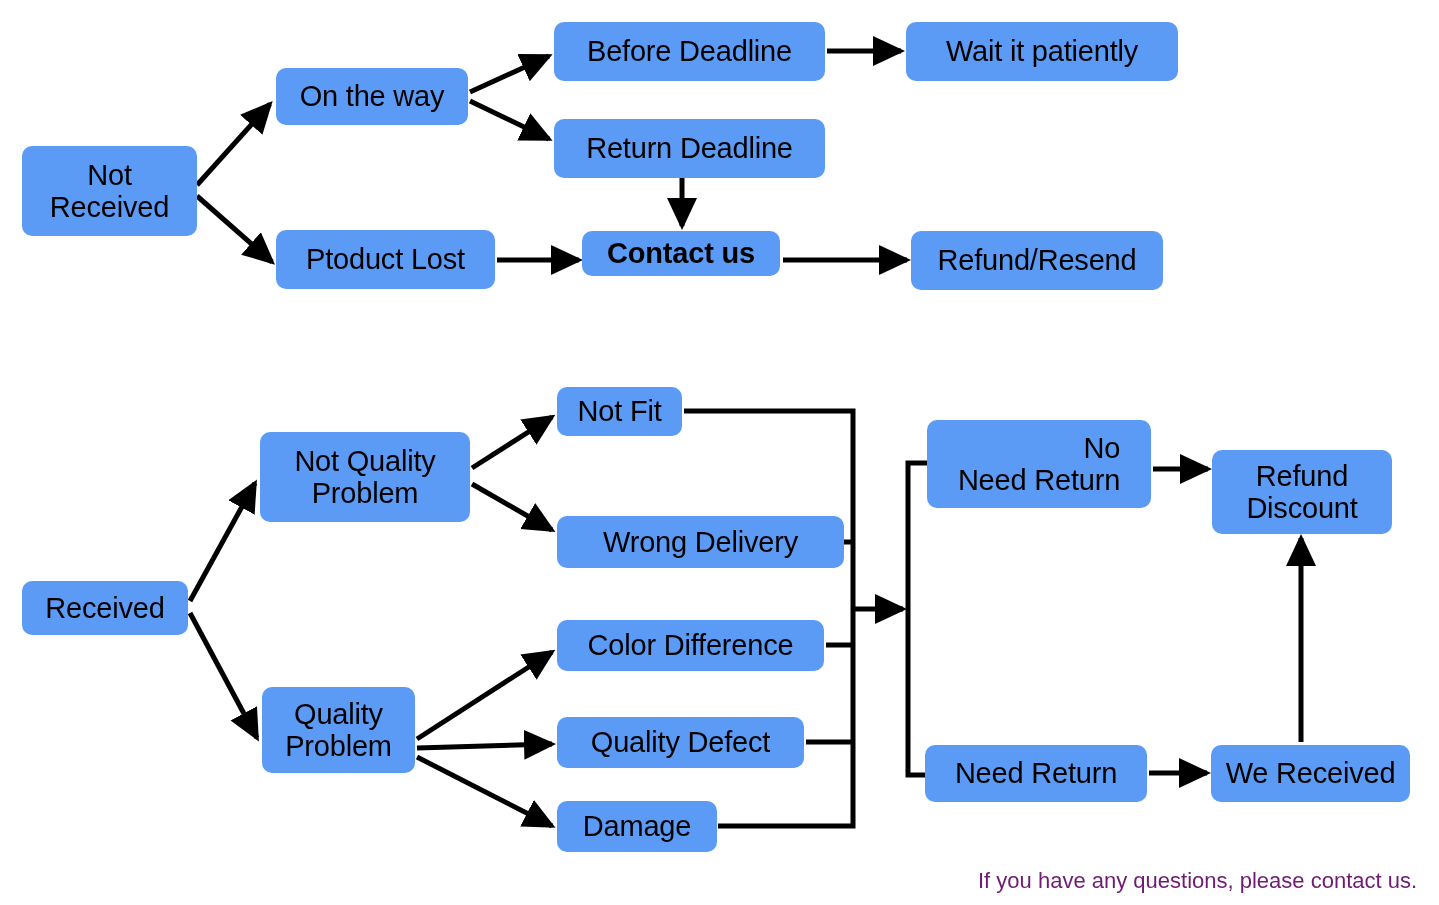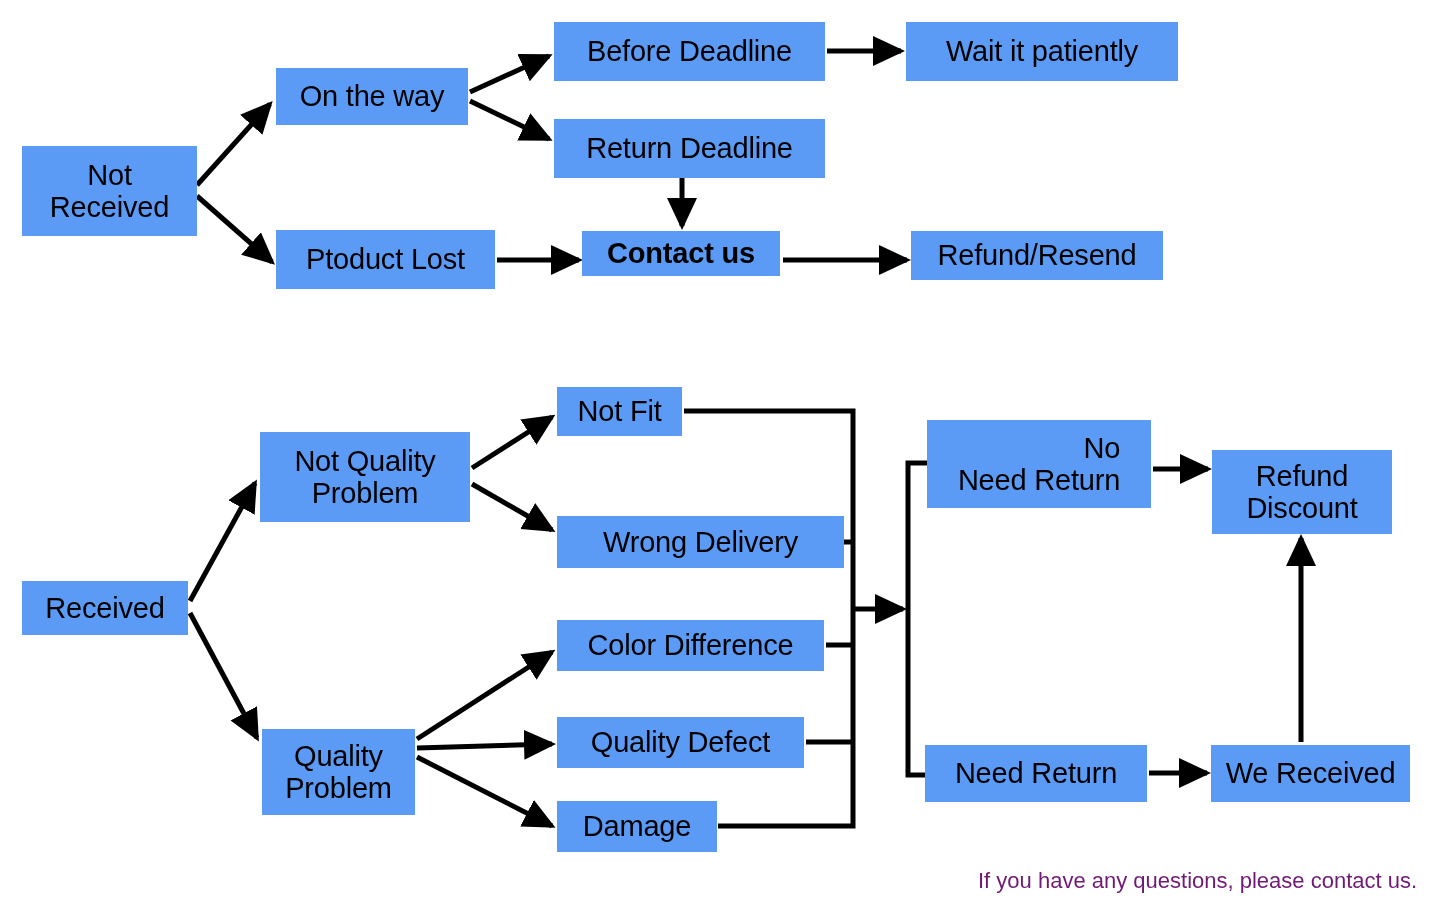--- a/index.html
+++ b/index.html
@@ -23,21 +23,21 @@
     position: absolute;
     left: 0;
     top: 0;
     width: 1439px;
     height: 905px;
   }
   .node {
     position: absolute;
     box-sizing: border-box;
     background: #5B9BF5;
-    border-radius: 0;
+    border-radius: 10px;
     display: flex;
     align-items: center;
     justify-content: center;
     text-align: center;
     color: #000000;
     font-family: "Liberation Sans", sans-serif;
     font-size: 29px;
     line-height: 1.12;
     letter-spacing: -0.2px;
     white-space: pre-line;
@@ -131,28 +131,28 @@
   <div class="node" style="left:276px; top:230px; width:219px; height:59px;">Ptoduct Lost</div>
 
   <div class="node" style="left:554px; top:22px; width:271px; height:59px;">Before Deadline</div>
 
   <div class="node" style="left:554px; top:119px; width:271px; height:59px;">Return Deadline</div>
 
   <div class="node" style="left:906px; top:22px; width:272px; height:59px;">Wait it patiently</div>
 
   <div class="node" style="left:582px; top:231px; width:198px; height:45px;font-weight:bold;">Contact us</div>
 
-  <div class="node" style="left:911px; top:231px; width:252px; height:49px;">Refund/Resend</div>
+  <div class="node" style="left:911px; top:231px; width:252px; height:59px;">Refund/Resend</div>
 
   <div class="node" style="left:22px; top:581px; width:166px; height:54px;">Received</div>
 
   <div class="node" style="left:260px; top:432px; width:210px; height:90px;">Not Quality
 Problem</div>
 
-  <div class="node" style="left:262px; top:729px; width:153px; height:86px;">Quality
+  <div class="node" style="left:262px; top:687px; width:153px; height:86px;">Quality
 Problem</div>
 
   <div class="node" style="left:557px; top:387px; width:125px; height:49px;text-align:right;">Not Fit</div>
 
   <div class="node" style="left:557px; top:516px; width:287px; height:52px;">Wrong Delivery</div>
 
   <div class="node" style="left:557px; top:620px; width:267px; height:51px;">Color Difference</div>
 
   <div class="node" style="left:557px; top:717px; width:247px; height:51px;">Quality Defect</div>
 

